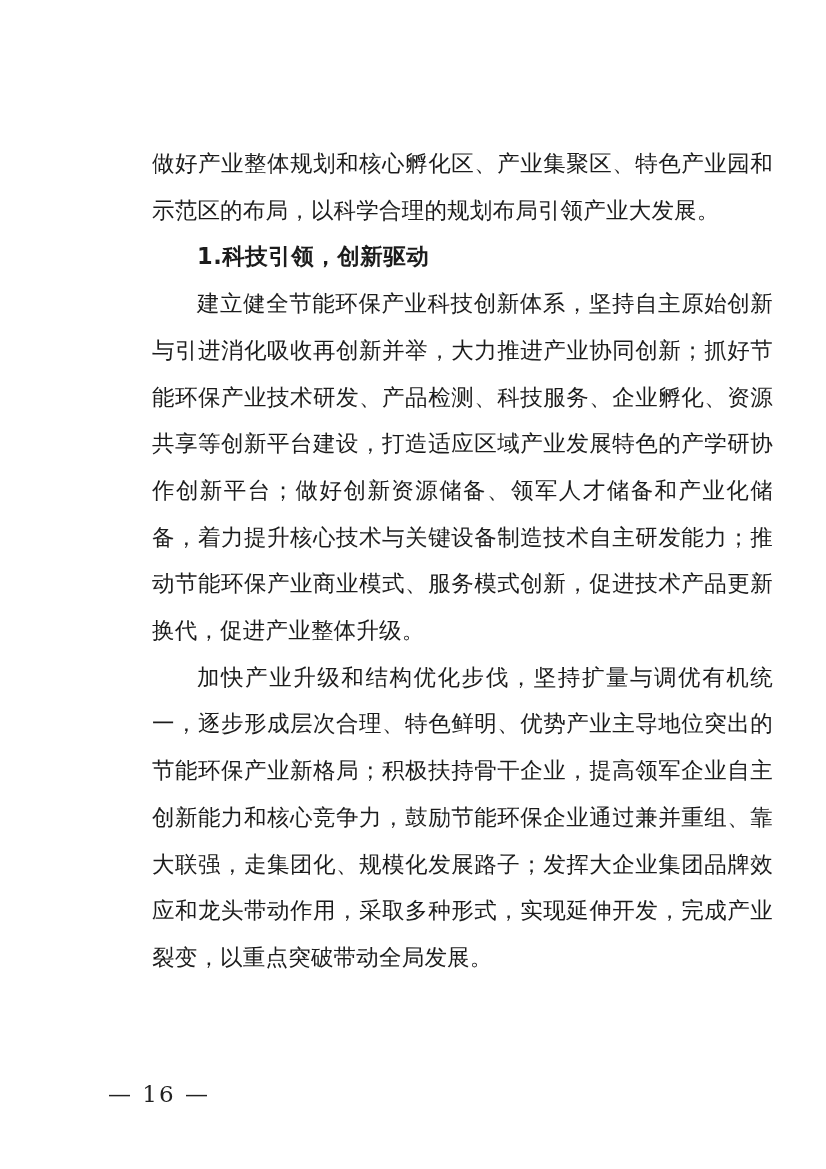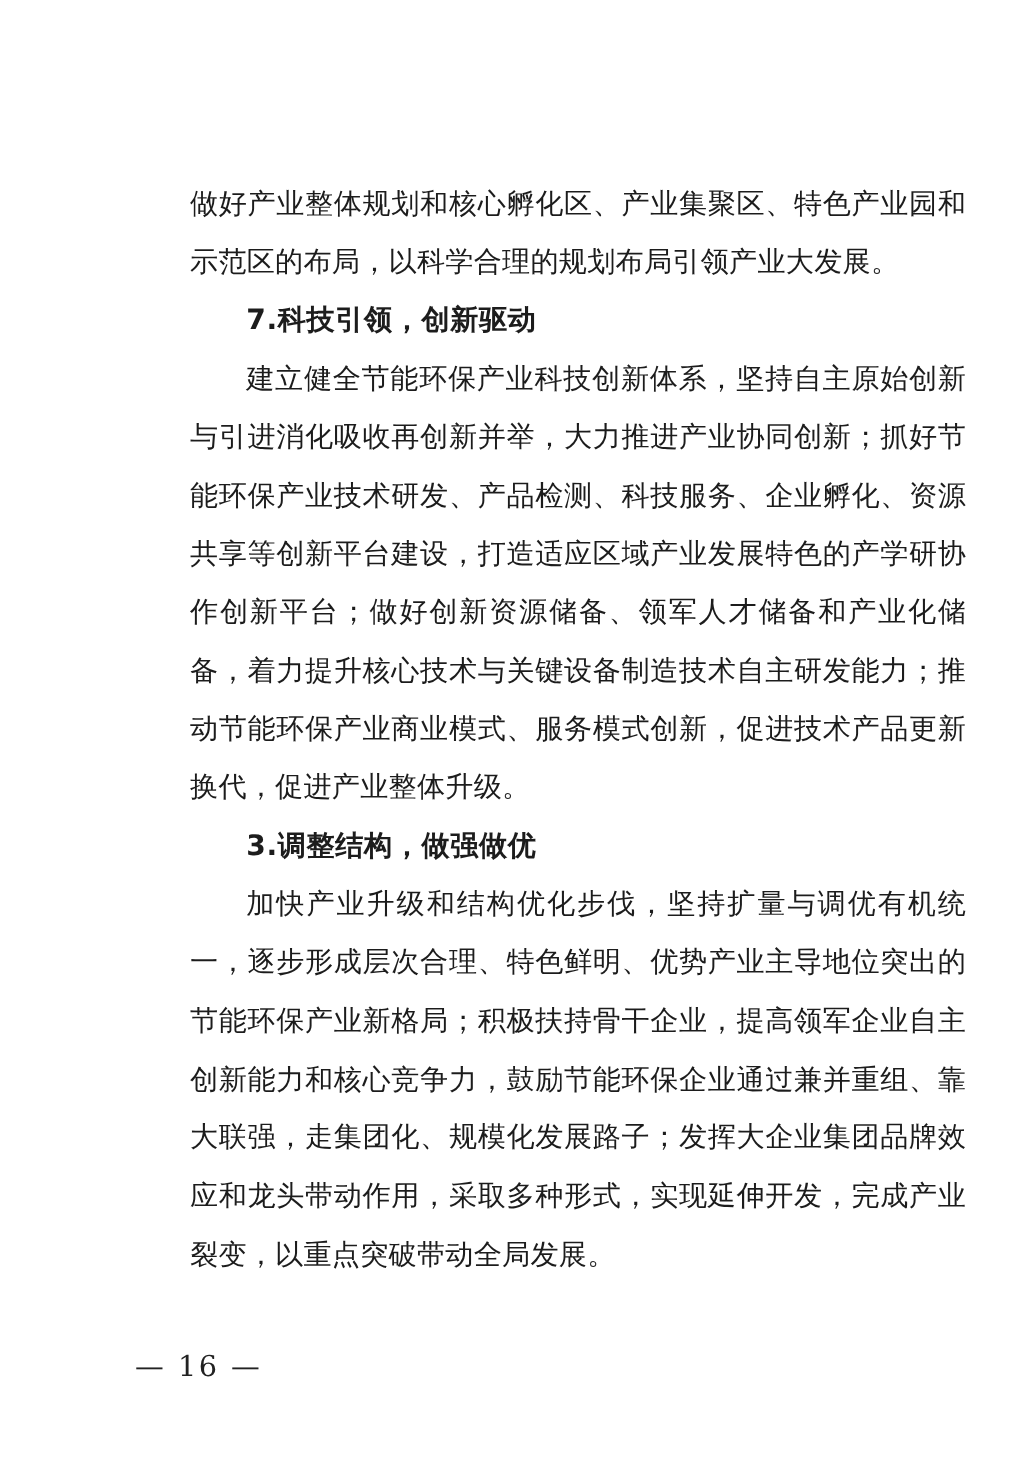--- a/index.html
+++ b/index.html
@@ -54,22 +54,21 @@
     color: #222222;
     font-family: "DejaVu Serif", "Liberation Serif", serif;
   }
 </style>
 </head>
 <body>
 
 <div class="page">
   <div class="content">
     <p class="para-continuation">做好产业整体规划和核心孵化区、产业集聚区、特色产业园和示范区的布局，以科学合理的规划布局引领产业大发展。</p>
-    <p class="heading">7.科技引领，创新驱动</p>
+    <p class="heading">1.科技引领，创新驱动</p>
     <p class="para">建立健全节能环保产业科技创新体系，坚持自主原始创新与引进消化吸收再创新并举，大力推进产业协同创新；抓好节能环保产业技术研发、产品检测、科技服务、企业孵化、资源共享等创新平台建设，打造适应区域产业发展特色的产学研协作创新平台；做好创新资源储备、领军人才储备和产业化储备，着力提升核心技术与关键设备制造技术自主研发能力；推动节能环保产业商业模式、服务模式创新，促进技术产品更新换代，促进产业整体升级。</p>
-    <p class="heading">3.调整结构，做强做优</p>
     <p class="para">加快产业升级和结构优化步伐，坚持扩量与调优有机统一，逐步形成层次合理、特色鲜明、优势产业主导地位突出的节能环保产业新格局；积极扶持骨干企业，提高领军企业自主创新能力和核心竞争力，鼓励节能环保企业通过兼并重组、靠大联强，走集团化、规模化发展路子；发挥大企业集团品牌效应和龙头带动作用，采取多种形式，实现延伸开发，完成产业裂变，以重点突破带动全局发展。</p>
   </div>
 
   <div class="footer">
     <span>— 16 —</span>
   </div>
 </div>
 
 </body></html>

